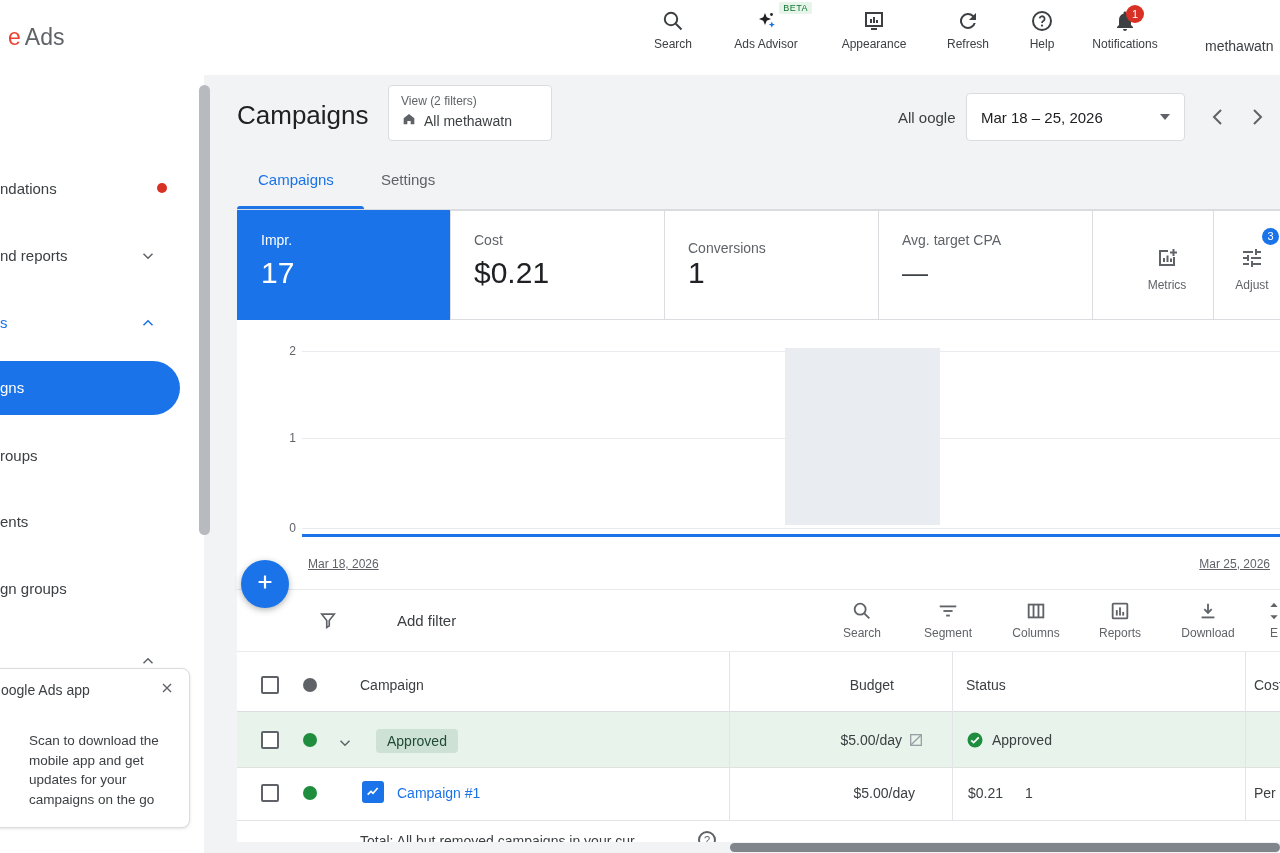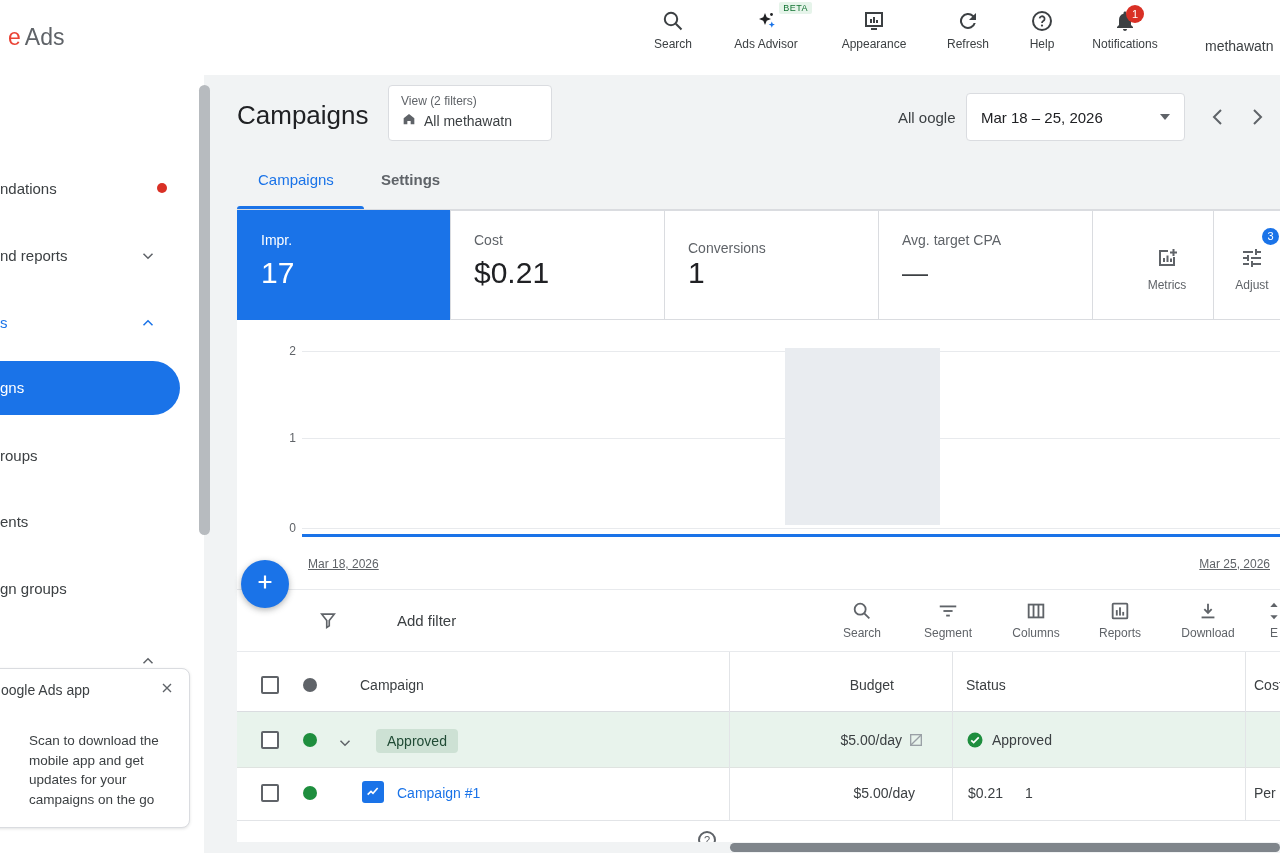--- a/index.html
+++ b/index.html
@@ -43,21 +43,21 @@
   .view-box .line2 { margin-top:3px; display:flex; align-items:center; gap:7px; font-size:14px; color:#3c4043; }
   .all-time { position:absolute; left:898px; top:109px; font-size:15px; color:#3c4043; z-index:5; }
   .date-box { position:absolute; left:966px; top:93px; width:219px; height:48px; background:#fff; border:1px solid #dadce0; border-radius:4px; display:flex; align-items:center; justify-content:space-between; padding:0 14px; z-index:5; cursor:pointer; }
   .date-box .txt { font-size:15px; font-weight:500; color:#202124; }
   .caret-down { width:0; height:0; border-left:5px solid transparent; border-right:5px solid transparent; border-top:6px solid #5f6368; }
   .date-chev { position:absolute; top:105px; width:24px; height:24px; z-index:5; cursor:pointer; }
 
   
   .tab { position:absolute; top:171px; font-size:15px; z-index:5; cursor:pointer; }
   .tab.active { color:#1a73e8; font-weight:500; }
-  .tab.idle { color:#5f6368;font-weight:bold; }
+  .tab.idle { color:#5f6368; }
   .tab-underline { position:absolute; left:237px; top:206px; width:127px; height:3px; background:#1a73e8; border-radius:3px 3px 0 0; z-index:5; }
   .tab-border { position:absolute; left:237px; top:209px; width:1043px; height:1px; background:#dadce0; z-index:4; }
 
   
   .score-strip { position:absolute; left:237px; top:210px; width:1043px; height:110px; border-top:1px solid #dadce0; border-bottom:1px solid #dadce0; z-index:5; }
   .score-vline { position:absolute; top:210px; width:1px; height:110px; background:#dadce0; z-index:6; }
   .score-card-blue { position:absolute; left:237px; top:210px; width:213px; height:110px; background:#1a73e8; z-index:6; cursor:pointer; }
   .sc-label { position:absolute; font-size:14px; z-index:7; }
   .sc-value { position:absolute; font-size:30px; z-index:7; }
   .tool-item { position:absolute; width:90px; transform:translateX(-50%); text-align:center; z-index:7; cursor:pointer; }
@@ -454,18 +454,19 @@
       </svg>
   </div>
   <div class="camp-link">Campaign #1</div>
   <div class="budget-cell" style="top:785px; padding-right:37px">
     <span>$5.00/day</span>
   </div>
   <div class="cell-txt" style="left:968px; top:785px">$0.21</div>
   <div class="cell-txt" style="left:1025px; top:785px">1</div>
   <div class="cell-txt" style="left:1254px; top:785px">Per</div>
 
+  <div class="footer-txt">Total: All but removed campaigns in your cur</div>
   <div class="help-circle">?</div>
 
   <div class="hscroll-track"></div>
   <div class="hscroll-thumb"></div>
 
 </div>
 
 </body></html>

